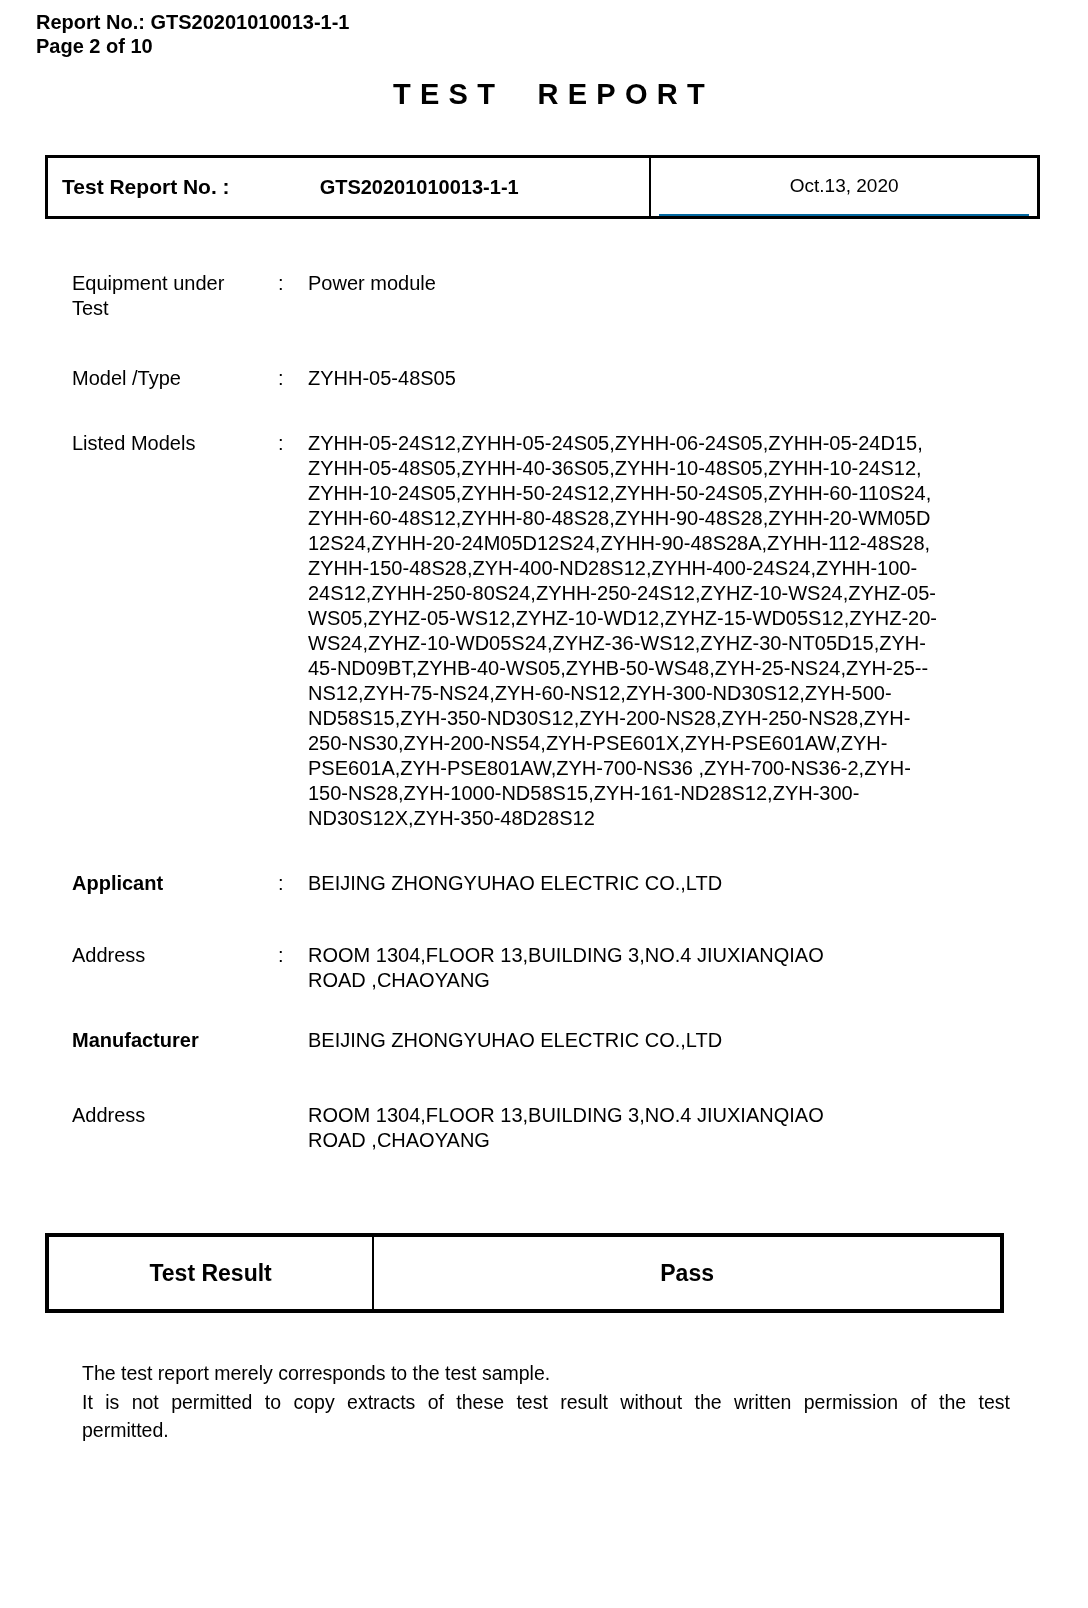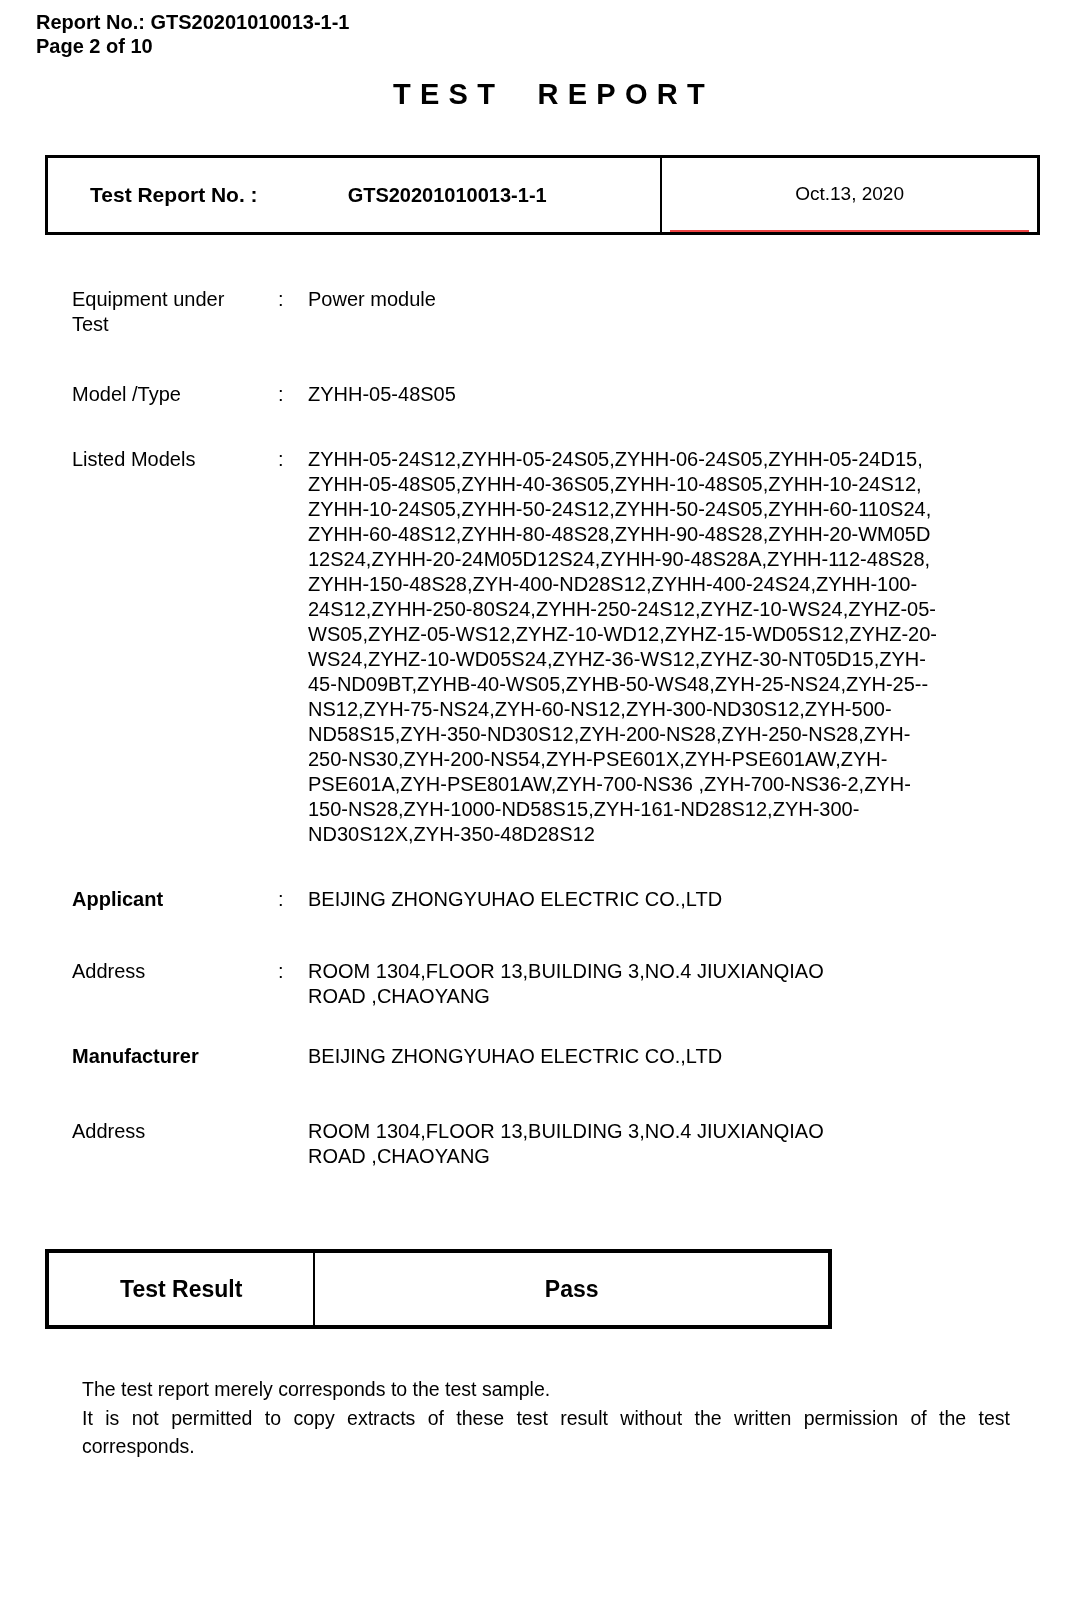--- a/index.html
+++ b/index.html
@@ -27,41 +27,40 @@
     text-align: center;
     font-size: 29px;
     font-weight: bold;
     letter-spacing: 0.32em;
     word-spacing: 0.55em;
     padding-left: 19px;
   }
   .report-box {
     margin: 44px 0 0 45px;
     width: 995px;
-    height: 80px;
+    height: 64px;
     border: 3px solid #000;
     display: flex;
-    padding-left: 28px;
   }
   .rb-left {
     width: 61%;
     display: flex;
     align-items: center;
     padding-left: 14px;
     border-right: 2px solid #000;
   }
   .rb-label { font-size: 21px; font-weight: bold; }
   .rb-number { font-size: 20px; font-weight: bold; margin-left: 90px; }
   .rb-right { flex: 1; display: flex; flex-direction: column; font-size: 19px; }
   .rb-date {
     flex: 1;
     display: flex;
     align-items: center;
     justify-content: center;
-    border-bottom: 2px solid #ef4444;
+    border-bottom: 2px solid #0369a1;
     margin: 0 8px;
   }
   .rb-date-caption {
     flex: 1;
     display: flex;
     align-items: center;
     justify-content: center;
   }
   .fields {
     margin: 52px 0 0 72px;
@@ -75,21 +74,21 @@
   .field-row:nth-child(4) { margin-bottom: 47px; }
   .field-row:nth-child(5) { margin-bottom: 35px; }
   .field-row:nth-child(6) { margin-bottom: 50px; }
   .field-label { width: 206px; flex-shrink: 0; }
   .field-label .label-text { display: inline-block; max-width: 178px; }
   .field-label.bold { font-weight: bold; }
   .field-colon { width: 30px; flex-shrink: 0; }
   .field-value { white-space: pre-line; max-width: 706px; }
   .result-box {
     margin: 80px 0 0 45px;
-    width: 787px;
+    width: 959px;
     height: 80px;
     border: 4px solid #000;
     display: flex;
   }
   .res-left {
     width: 34.2%;
     border-right: 2px solid #000;
     display: flex;
     align-items: center;
     justify-content: center;
@@ -195,16 +194,16 @@
   </div>
 
   <div class="result-box">
     <div class="res-left">Test Result</div>
     <div class="res-right">Pass</div>
   </div>
 
   <div class="footer">
     <div class="footer-line1">The test report merely corresponds to the test sample.</div>
     <div class="footer-line2">It is not permitted to copy extracts of these test result without the written permission of the test</div>
-    <div class="footer-line3">corresponds.</div>
+    <div class="footer-line3">permitted.</div>
   </div>
 
 </div>
 
 </body></html>

